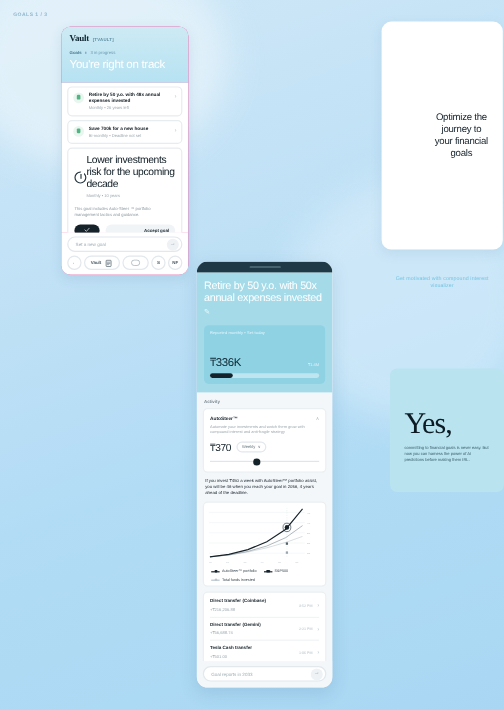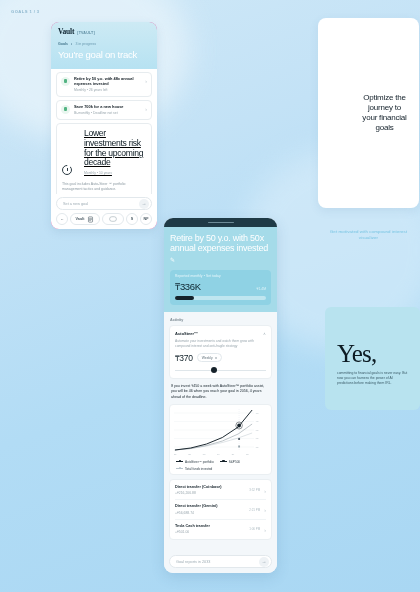--- a/index.html
+++ b/index.html
@@ -73,21 +73,21 @@
   }
   .goal-txt { flex: 1 1 auto; min-width: 0; }
   .goal-title { font-size: 3.9px; font-weight: 700; color: #101b22; line-height: 1.25; }
   .goal-sub { font-size: 3.4px; color: #9aa7ae; margin-top: 1.5px; }
   .chev { flex: 0 0 auto; font-size: 5px; color: #b9c4cb; line-height: 1; margin-top: 2px; }
 
   .suggest-card {
     border: .5px solid #e7ecef; border-radius: 4px; padding: 5px 5px 4px 5px;
     background: #fff; margin-top: 1px;
   }
-  .sug-top { display: flex; gap: 12px; align-items: flex-end; text-decoration: underline; }
+  .sug-top { display: flex; gap: 0; align-items: center; }
   .sug-ico {
     flex: 0 0 auto; width: 10px; height: 10px; border-radius: 50%;
     border: .7px solid #2b3a43; position: relative; margin-top: 1px;
   }
   .sug-ico::before {
     content: ""; position: absolute; left: 4.3px; top: -1.4px;
     width: 3.2px; height: 3.2px; background: #fff; transform: rotate(20deg);
   }
   .sug-ico::after {
     content: ""; position: absolute; left: 4.3px; top: 1.5px;
@@ -149,21 +149,21 @@
   }
   .p2-title {
     font-size: 9px; line-height: 1.16; color: #ffffff; letter-spacing: -.25px;
     font-weight: 500;
   }
   .p2-title .pen { font-size: 6px; opacity: .85; }
   .p2-metric {
     margin-top: 6px; background: #8fd2e4; border-radius: 4px; padding: 4px 5px 5px 5px;
   }
   .p2-metric-lbl { font-size: 3.3px; color: #eaf8fc; letter-spacing: .1px; }
-  .p2-metric-row { display: flex; align-items: baseline; justify-content: space-between; margin-top: 2px; }
+  .p2-metric-row { display: flex; align-items: baseline; justify-content: space-between; margin-top: 16px; }
   .p2-metric-val { font-size: 9.5px; color: #0d2630; font-weight: 500; letter-spacing: -.3px; }
   .p2-metric-max { font-size: 3.4px; color: #dff4f9; }
   .p2-bar {
     margin-top: 3px; height: 4px; border-radius: 3px; background: #bfe6f0; position: relative;
   }
   .p2-bar > i { position: absolute; left: 0; top: 0; height: 100%; width: 21%; border-radius: 3px; background: #14232b; }
 
   .p2-scroll { flex: 1 1 auto; overflow: hidden; padding: 5px 5px 0 5px; }
   .sec-label { font-size: 3.7px; color: #7d8b93; margin: 1px 0 3px 1px; font-weight: 600; }
   .card {
@@ -269,21 +269,21 @@
   <div class="p1-head">
     <div class="p1-brandrow">
       <div class="p1-brand">Vault</div>
       <div class="p1-ticker">[TVAULT]</div>
     </div>
     <div class="p1-goalsrow">
       <span>Goals</span>
       <span class="dot"></span>
       <span class="prog">3 in progress</span>
     </div>
-    <div class="p1-headline">You're goal on track</div>
+    <div class="p1-headline">You're right on track</div>
   </div>
 
   <div class="p1-body">
 
     <div class="goal-card">
       <div class="goal-ico"></div>
       <div class="goal-txt">
         <div class="goal-title">Retire by 50 y.o. with 48x annual expenses invested</div>
         <div class="goal-sub">Monthly • 26 years left</div>
       </div>

